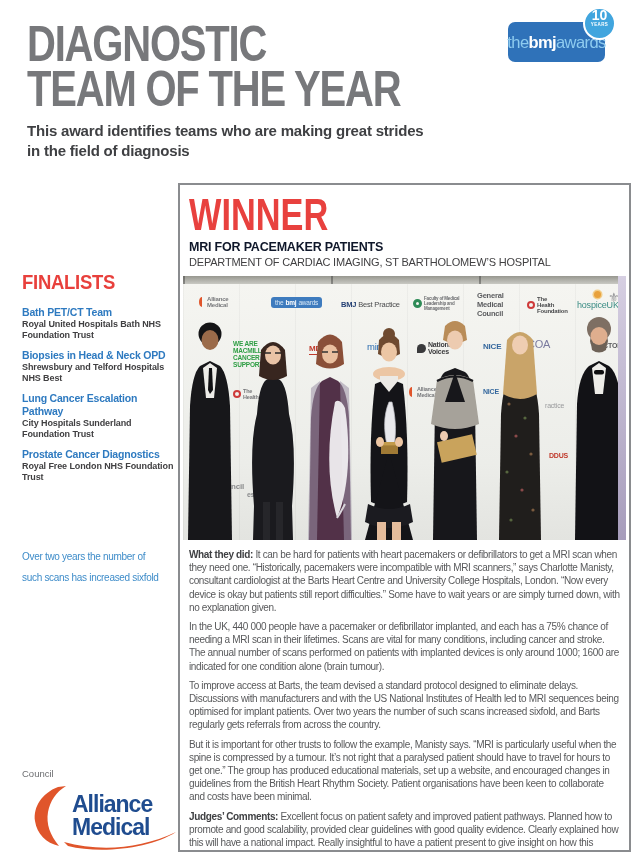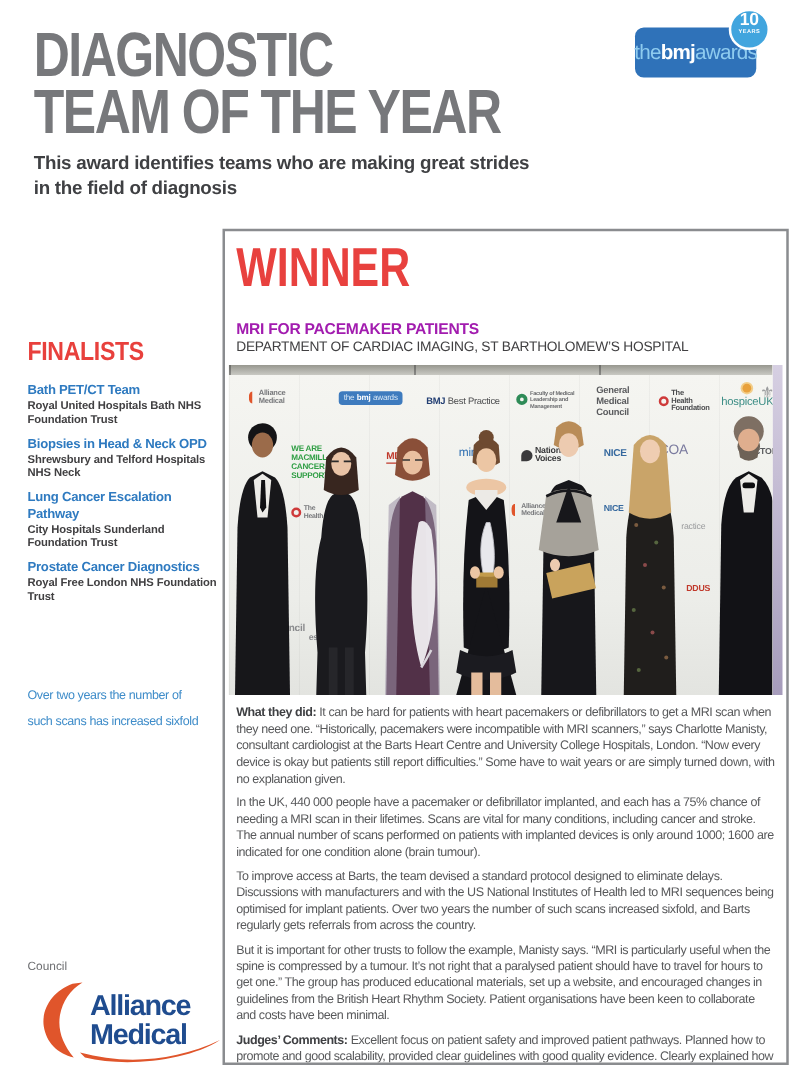--- a/index.html
+++ b/index.html
@@ -32,21 +32,21 @@
   .f-org  { color:#414042; font-size:9px;  font-weight:bold; line-height:11px; letter-spacing:-0.1px; margin-bottom:8px; }
   .pull-quote { position:absolute; left:22px; top:546px; width:142px;
     color:#3E8CC9; font-size:10px; line-height:21px; letter-spacing:-0.3px; }
   .sponsor-label { position:absolute; left:22px; top:768px; color:#6D6E71; font-size:9.5px; }
   .alliance-logo { position:absolute; left:28px; top:785px; }
   
   .box { position:absolute; left:178px; top:183px; width:453px; height:669px;
     border:2px solid #8A8C8F; background:#fff; padding:0 9px; overflow:hidden; }
   .winner-h { color:#E8413E; font-size:44px; font-weight:bold; line-height:42px; margin-top:9px;
     transform:scaleX(.78); transform-origin:left top; white-space:nowrap; }
-  .project { color:#a21caf; font-size:12.5px; font-weight:bold; letter-spacing:-0.2px; margin-top:20px; }
+  .project { color:#0f172a; font-size:12.5px; font-weight:bold; letter-spacing:-0.2px; margin-top:4px; }
   .dept { color:#414042; font-size:11px; letter-spacing:-0.2px; margin-top:2px; margin-bottom:8px; }
   
   .photo-row { display:flex; margin:0 -6px; height:264px; }
   .photo { position:relative; flex:1; overflow:hidden; background:#F2F2EE; }
   .topbar { height:8px;
     background:
       repeating-linear-gradient(90deg, rgba(60,60,60,.45) 0 2px, rgba(255,255,255,0) 2px 148px),
       linear-gradient(180deg,#97978F,#C9C9C3); }
   .backdrop { position:absolute; left:0; top:8px; right:0; bottom:0;
     background:
@@ -122,21 +122,21 @@
   <p class="subtitle">This award identifies teams who are making great strides in the field of diagnosis</p>
 
   <div class="finalists">
     <h2>FINALISTS</h2>
     <div>
       <div class="f-name">Bath PET/CT Team</div>
       <div class="f-org">Royal United Hospitals Bath NHS Foundation Trust</div>
     </div>
     <div>
       <div class="f-name">Biopsies in Head &amp; Neck OPD</div>
-      <div class="f-org">Shrewsbury and Telford Hospitals NHS Neck</div>
+      <div class="f-org">Shrewsbury and Telford Hospitals NHS Best</div>
     </div>
     <div>
       <div class="f-name">Lung Cancer Escalation Pathway</div>
       <div class="f-org">City Hospitals Sunderland Foundation Trust</div>
     </div>
     <div>
       <div class="f-name">Prostate Cancer Diagnostics</div>
       <div class="f-org">Royal Free London NHS Foundation Trust</div>
     </div>
   </div>

